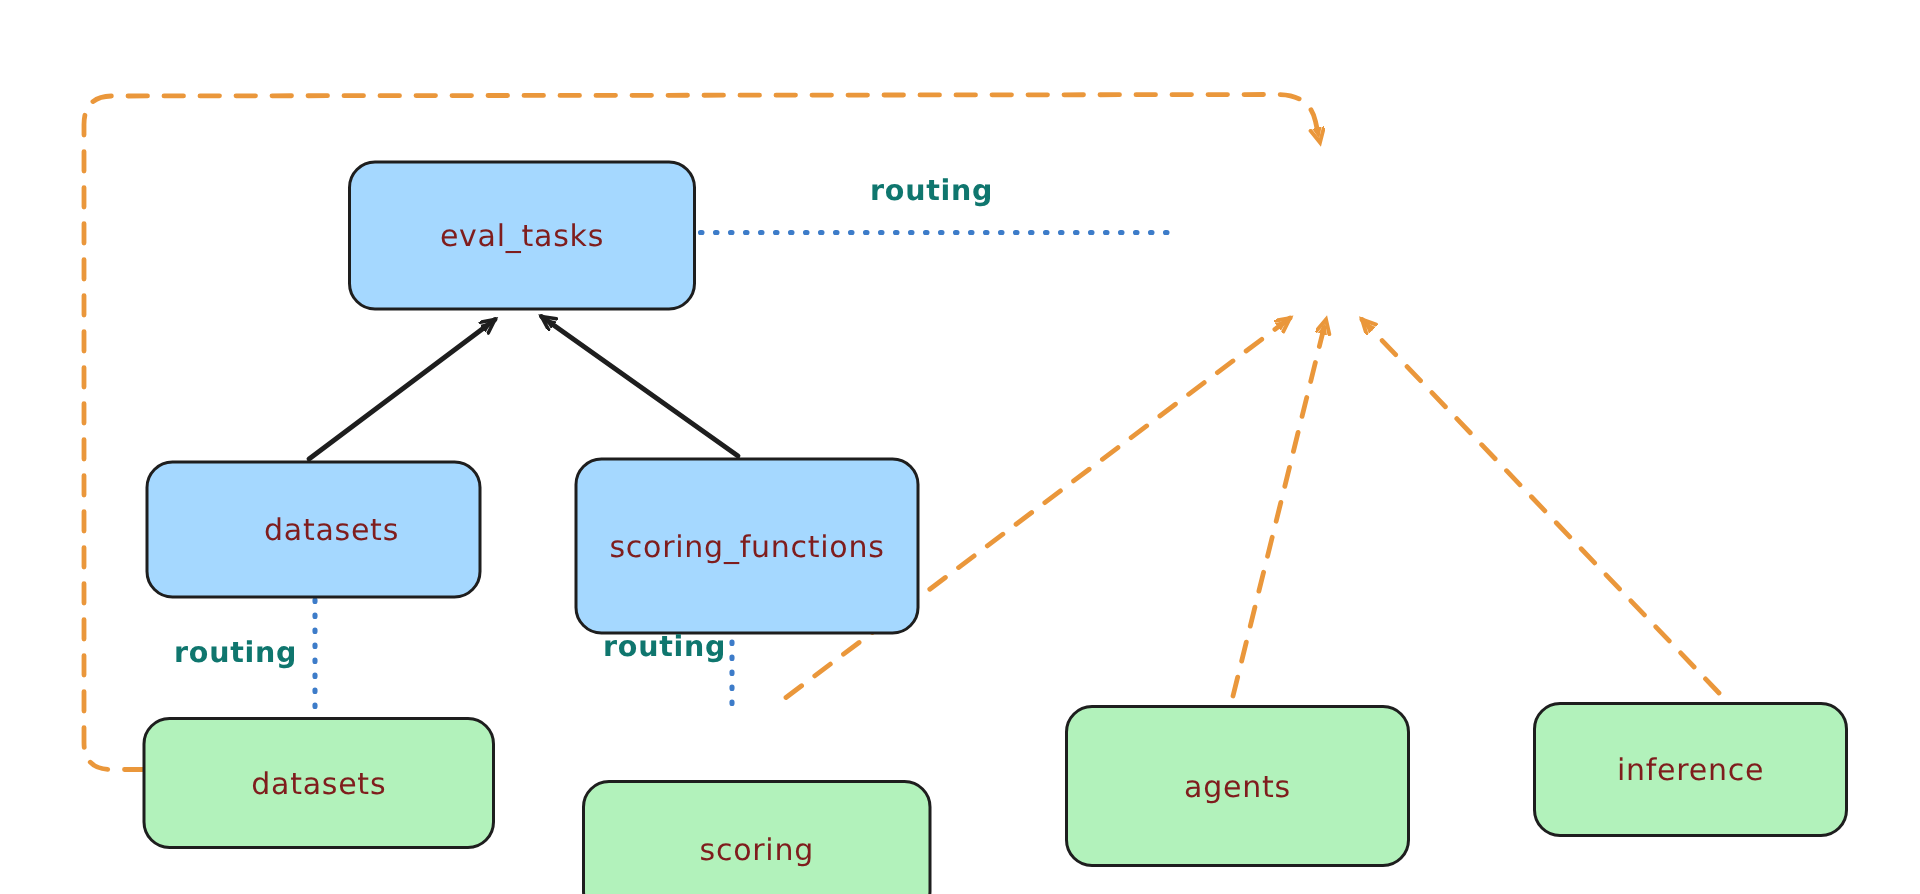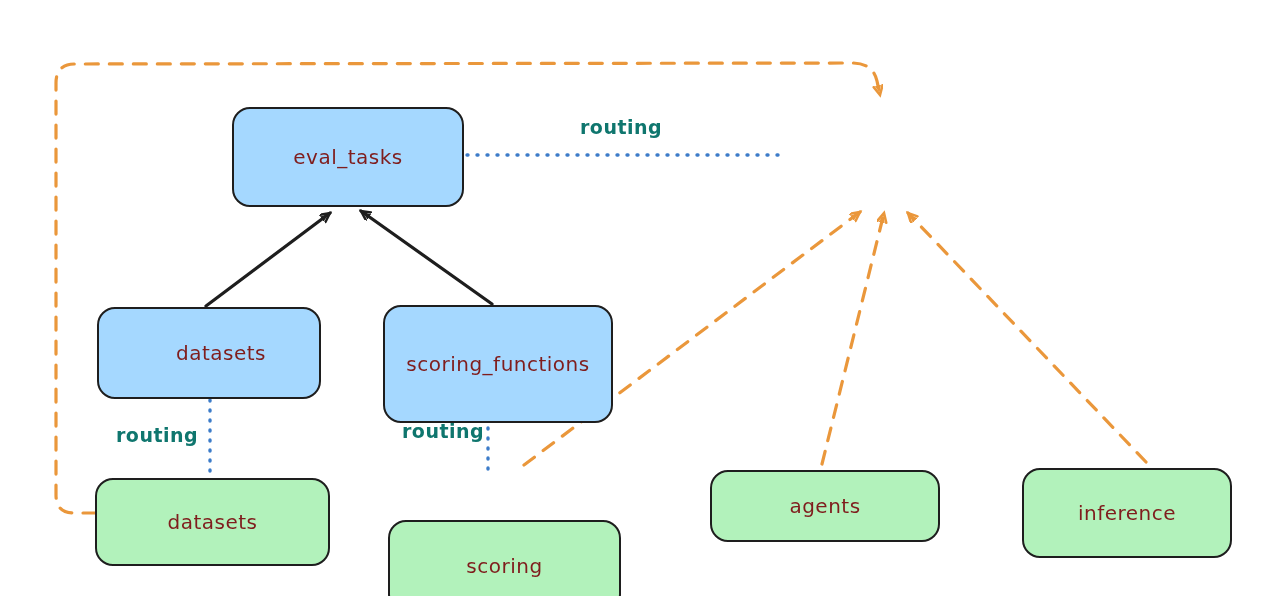--- a/index.html
+++ b/index.html
@@ -21,21 +21,21 @@
     position:absolute;color:#0f766e;font-size:19px;font-weight:600;
     letter-spacing:0.5px;white-space:nowrap;
   }
   
   #n-eval_tasks{left:232px;top:107px;width:232px;height:100px;}
   #n-eval{left:790px;top:104px;width:227px;height:103px;}
   #n-datasets{left:97px;top:307px;width:224px;height:92px;padding-left:24px;}
   #n-scoring_functions{left:383px;top:305px;width:230px;height:118px;}
   #n-datasetio{left:95px;top:478px;width:235px;height:88px;}
   #n-scoring{left:388px;top:472px;width:233px;height:92px;margin-top:48px;}
-  #n-agents{left:710px;top:470px;width:230px;height:72px;}
+  #n-agents{left:710px;top:470px;width:230px;height:108px;}
   #n-inference{left:1022px;top:468px;width:210px;height:90px;}
   #lbl-routing-top{left:580px;top:116px;}
   #lbl-routing-datasets{left:116px;top:424px;}
   #lbl-routing-scoring{left:402px;top:420px;}
 </style>
 </head>
 <body>
 
 <div class="canvas">
 

